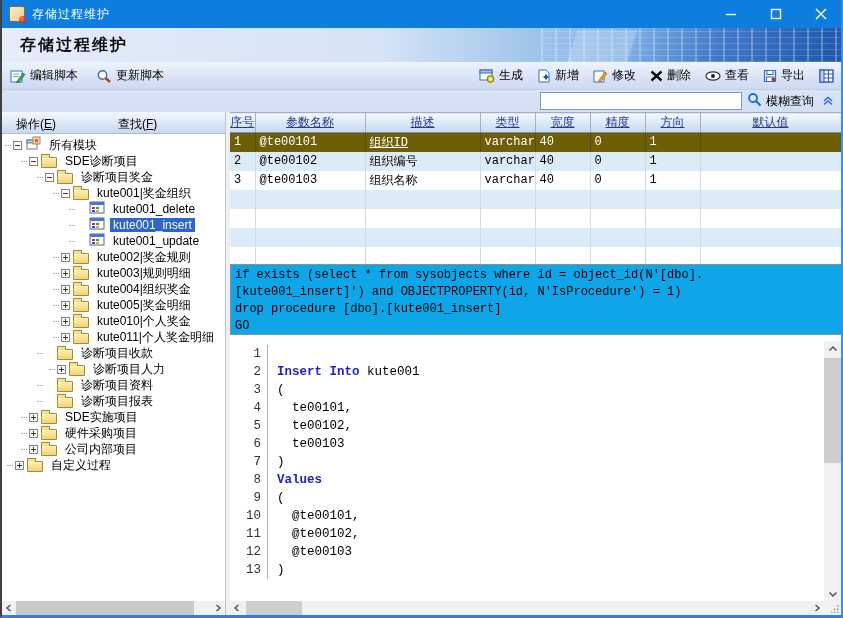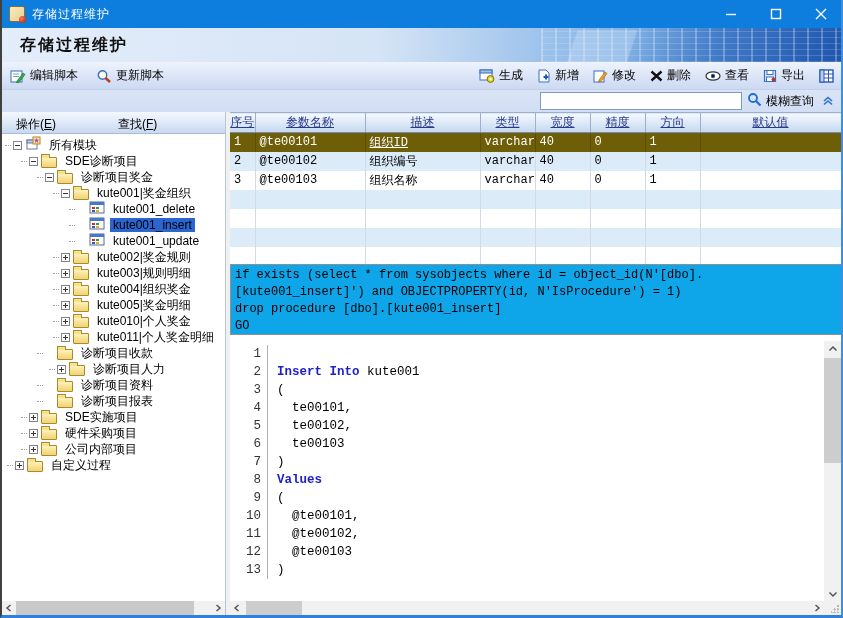--- a/index.html
+++ b/index.html
@@ -65,21 +65,21 @@
   .exp { width:9px; height:9px; flex:0 0 9px; margin-right:3px; }
   .exp svg { display:block; }
   .exp.spacer { visibility:hidden; }
   .conn { width:6px; border-top:1px dotted #a0a0a0; margin-right:2px; }
   .icon-folder { position:relative; width:16px; height:11px; flex:0 0 16px; margin-right:5px; margin-top:2px;
     background:linear-gradient(#fff3b8,#f0d270); border:1px solid #a8892f; border-radius:1px; }
   .icon-folder::before { content:""; position:absolute; left:-1px; top:-4px; width:7px; height:3px;
     background:#f6e092; border:1px solid #a8892f; border-bottom:none; border-radius:1px 1px 0 0; }
   .icon-module, .icon-proc { flex:0 0 auto; margin-right:5px; }
   .tree-label { padding:0 3px; }
-  .tree-item.selected .tree-label { background:#2a65d0; color:#000000; }
+  .tree-item.selected .tree-label { background:#2a65d0; color:#fef9c3; }
   
   .hscroll { position:absolute; bottom:0; height:14px; background:#f1f1f1; display:flex; align-items:center; }
   .hscroll .arrow { width:14px; height:14px; display:flex; align-items:center; justify-content:center; flex:0 0 14px; }
   .hscroll .thumb { height:14px; background:#c9c9c9; }
   .left-hscroll { left:0; width:223px; }
   .left-hscroll .thumb { width:178px; }
   .left-hscroll .track-rest { flex:1; }
   
   .right-panel { position:absolute; left:228px; top:0; width:611px; height:503px; }
   .divider { position:absolute; left:224px; top:0; width:4px; height:503px; background:#f0f0f0; }

